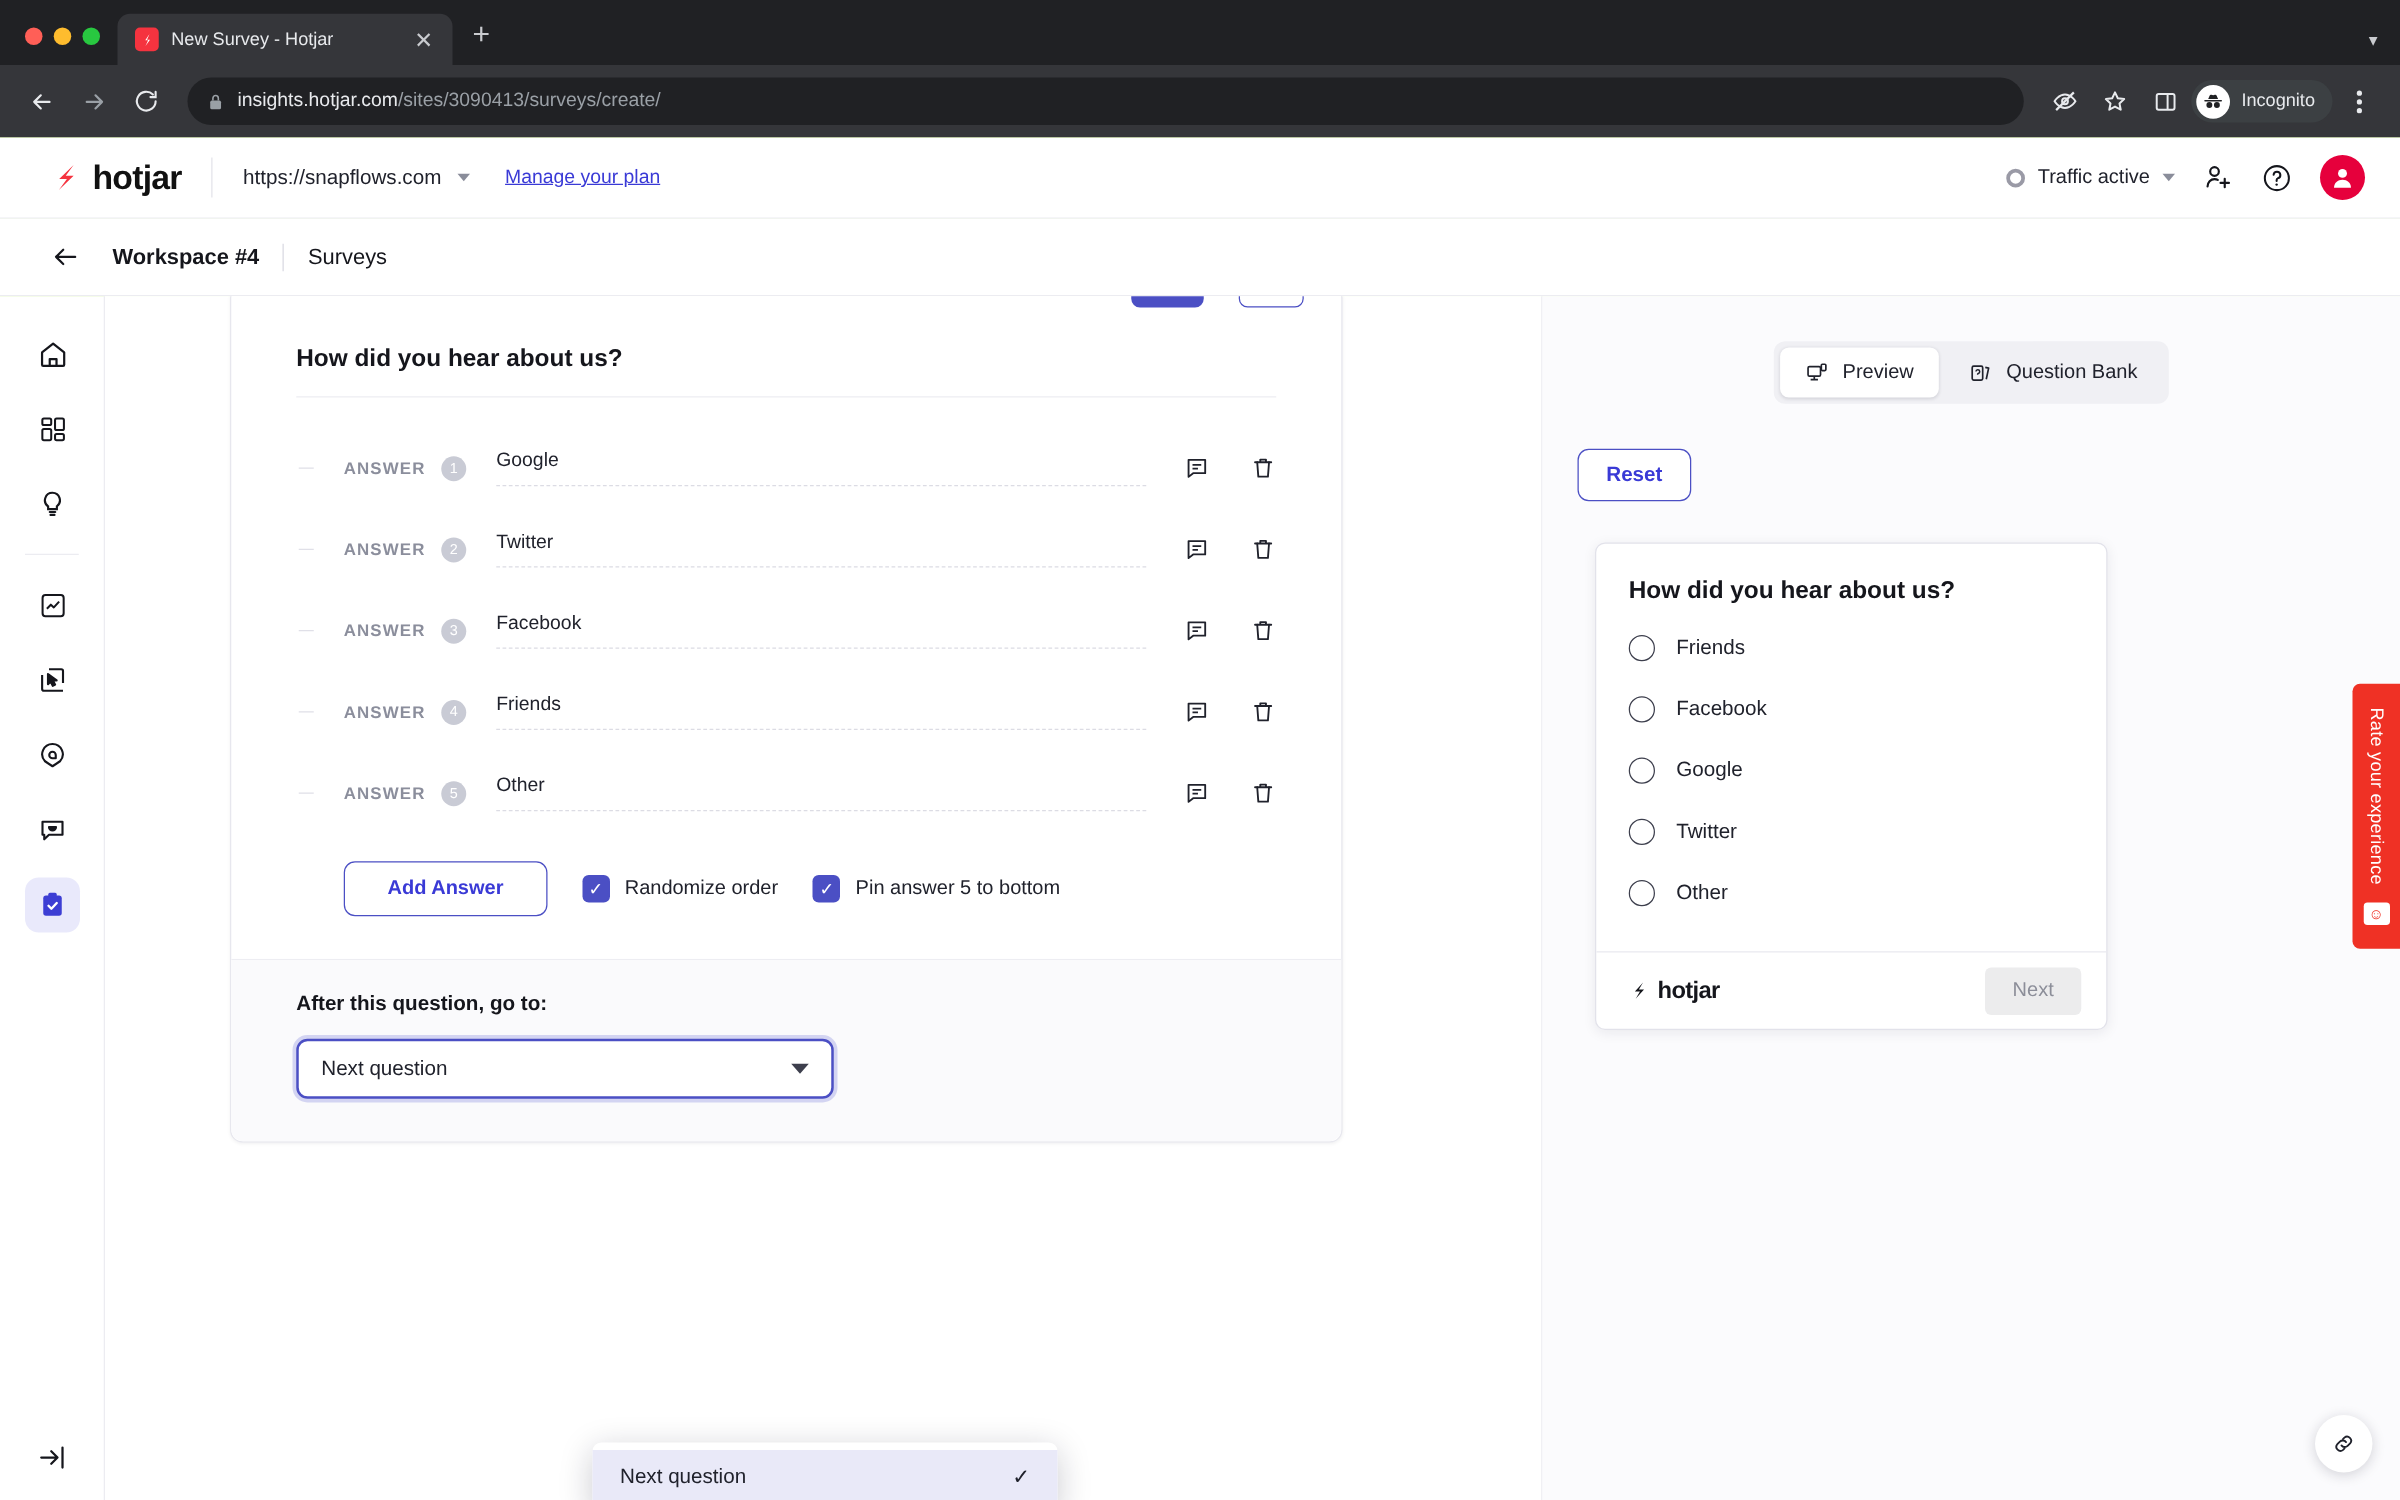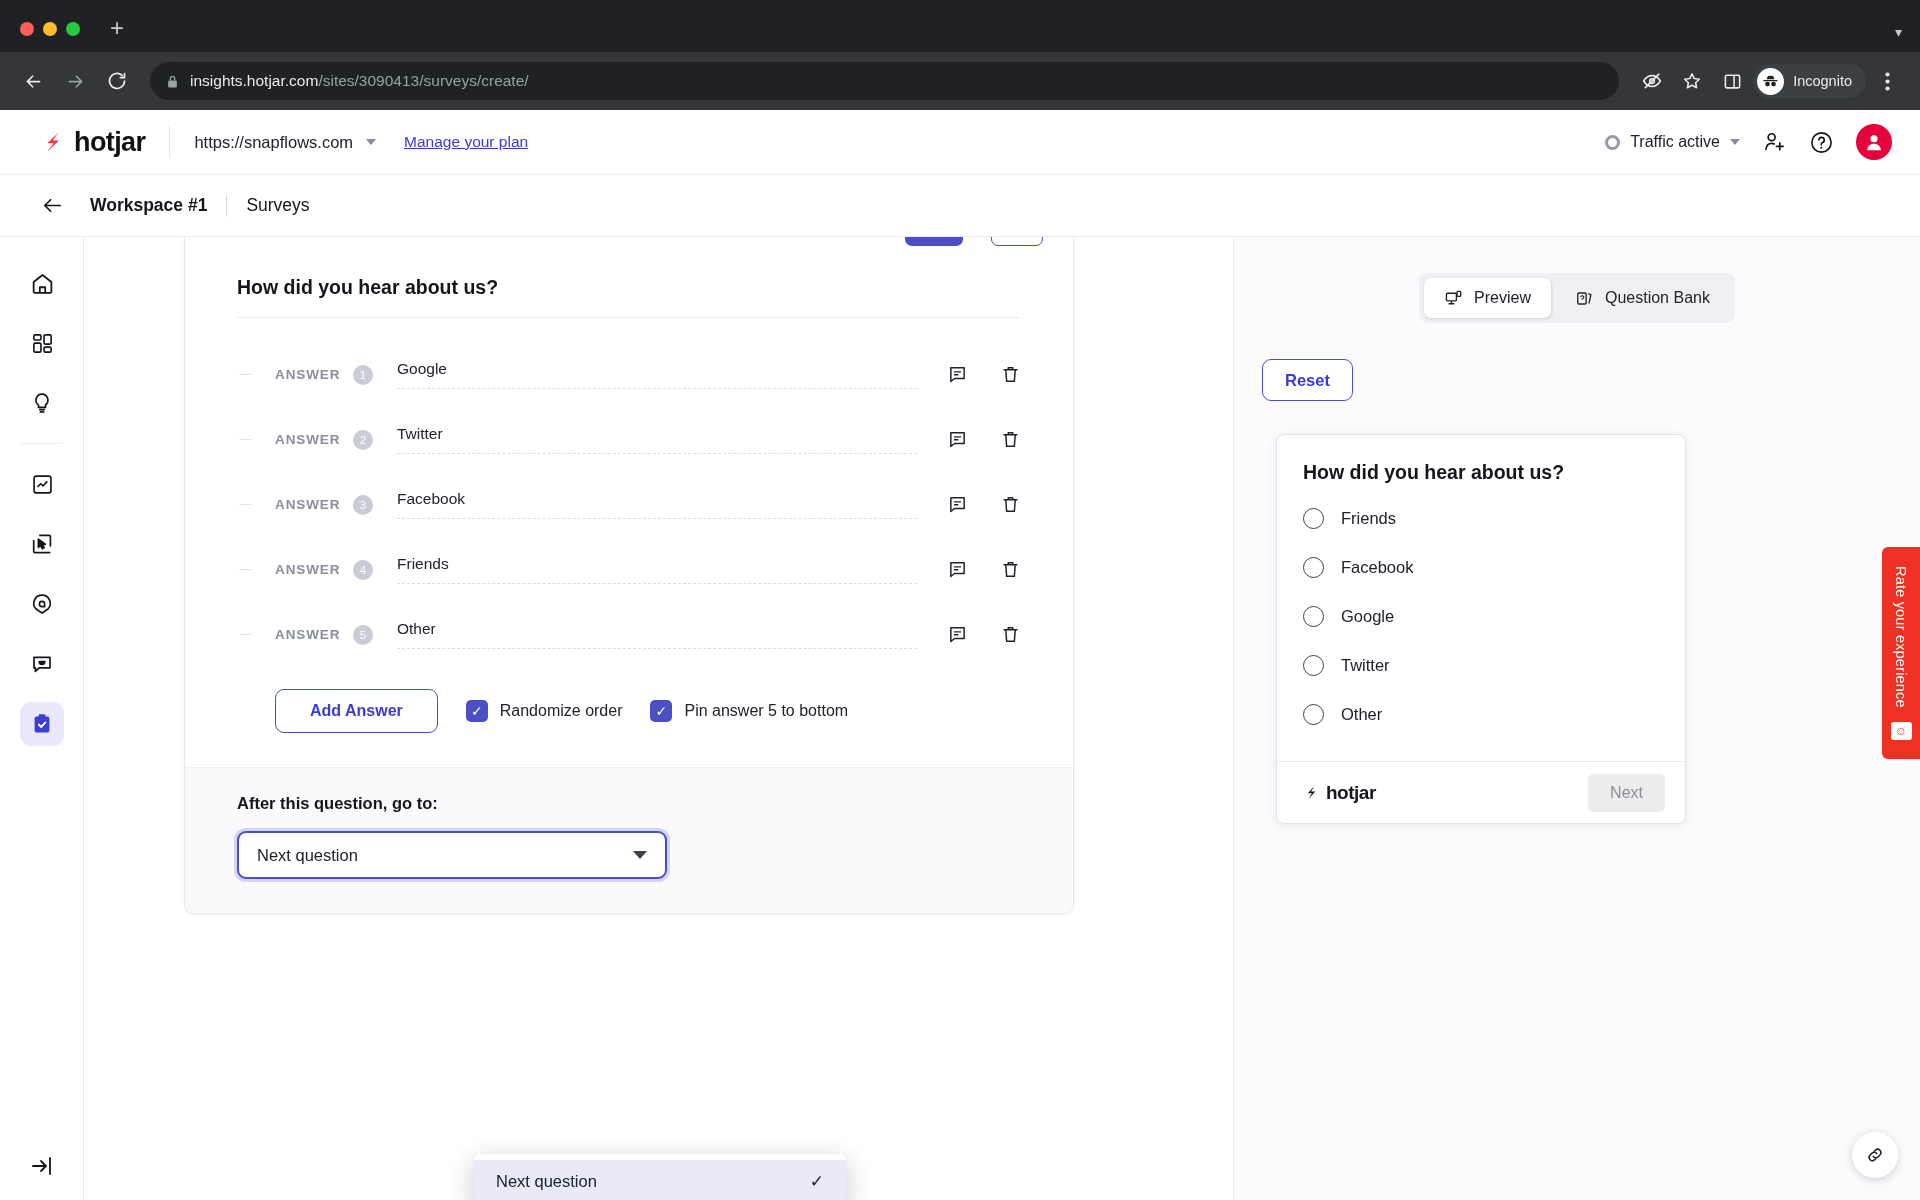--- a/index.html
+++ b/index.html
@@ -192,20 +192,29 @@
 </head>
 <body>
 
 <div class="browser">
 
   <div class="tabstrip">
     <div class="traffic">
       <span class="dot r"></span>
       <span class="dot y"></span>
       <span class="dot g"></span>
+    </div>
+    <div class="tab">
+      <span class="tab-fav">
+        <svg width="12" height="12" viewBox="0 0 12 12">
+            <path d="M7.6 1.2L4.2 6.1h2.3L4.4 10.8l3.6-5.1H5.6z" fill="#fff"></path>
+          </svg>
+      </span>
+      <span class="tab-title">New Survey - Hotjar</span>
+      <span class="tab-close">✕</span>
     </div>
     <span class="newtab">+</span>
     <span class="chev-down-win">▾</span>
   </div>
 
   <div class="toolbar">
     <span class="tb-ico">
       <svg width="21" height="21" viewBox="0 0 24 24" fill="none" stroke="#e8eaed" stroke-width="2" stroke-linecap="round" stroke-linejoin="round">
           <path d="M19 12H5M11 18l-6-6 6-6"></path>
         </svg>
@@ -316,21 +325,21 @@
         </span>
       </div>
     </div>
 
     <div class="crumb-bar">
       <span class="back-arrow">
         <svg width="23" height="23" viewBox="0 0 24 24" fill="none" stroke="#15161c" stroke-width="1.8" stroke-linecap="round" stroke-linejoin="round">
             <path d="M20 12H4M10 18l-6-6 6-6"></path>
           </svg>
       </span>
-      <span class="crumb-ws">Workspace #1</span>
+      <span class="crumb-ws">Workspace #4</span>
       <span class="crumb-sep"></span>
       <span class="crumb-cur">Surveys</span>
     </div>
 
     <div class="body-row">
 
       <div class="sidebar">
         <div class="sb-item">
             <span class="sb-inner">
           <svg width="25" height="25" viewBox="0 0 24 24" fill="none" stroke="#15161c" stroke-width="1.7" stroke-linejoin="round">

